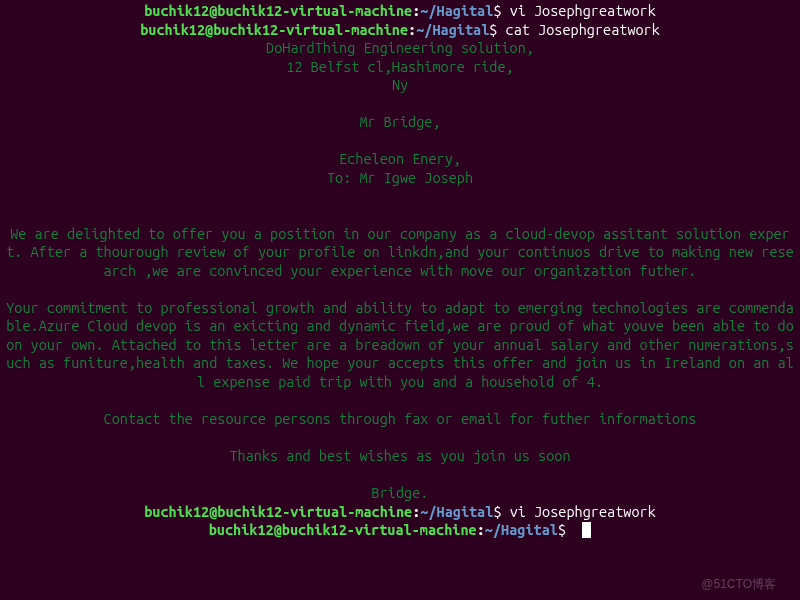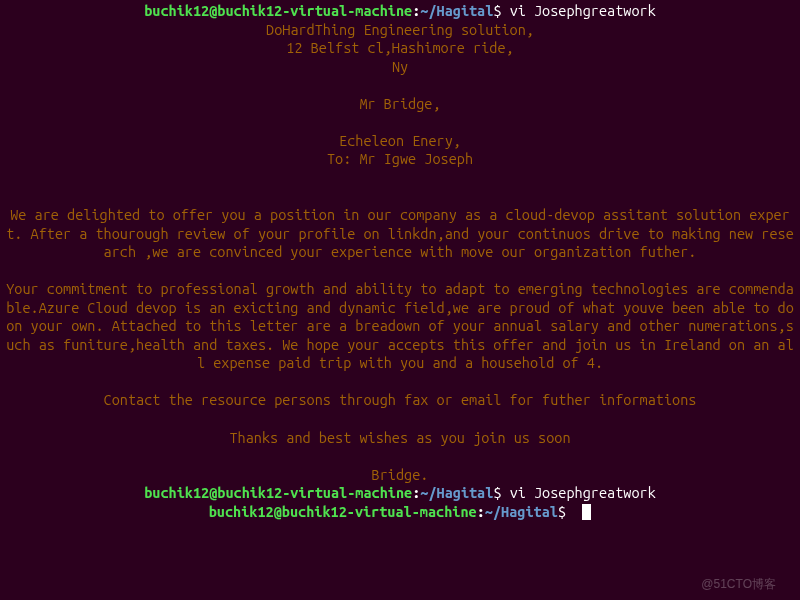--- a/index.html
+++ b/index.html
@@ -14,21 +14,21 @@
     overflow: hidden;
     padding: 2px 4px;
     position: relative;
   }
   .line { white-space: pre-wrap; word-break: break-all; text-align: center; }
   .user { color: #4fe24f; font-weight: bold; }
   .colon { color: #ffffff; font-weight: bold; }
   .path { color: #6699cc; font-weight: bold; }
   .dollar { color: #ffffff; }
   .cmd { color: #ffffff; }
-  .out { color: #a16207; }
+  .out { color: #15803d; }
   .cursor {
     display: inline-block;
     width: 9px;
     height: 16px;
     background: #ffffff;
     vertical-align: text-bottom;
   }
   .watermark {
     position: absolute;
     right: 24px;
@@ -38,20 +38,21 @@
     font-family: sans-serif;
   }
 </style>
 </head>
 <body>
 
 <div>
 
   <div class="line"><span class="user">buchik12@buchik12-virtual-machine</span><span class="colon">:</span><span class="path">~/Hagital</span><span class="dollar">$ </span><span class="cmd">vi Josephgreatwork</span></div>
 
+  <div class="line"><span class="user">buchik12@buchik12-virtual-machine</span><span class="colon">:</span><span class="path">~/Hagital</span><span class="dollar">$ </span><span class="cmd">cat Josephgreatwork</span></div>
 
   <div class="line out">DoHardThing Engineering solution,</div>
   <div class="line out">12 Belfst cl,Hashimore ride,</div>
   <div class="line out">Ny</div>
   <div class="line out">&nbsp;</div>
   <div class="line out">Mr Bridge,</div>
   <div class="line out">&nbsp;</div>
   <div class="line out">Echeleon Enery,</div>
   <div class="line out">To: Mr Igwe Joseph</div>
   <div class="line out">&nbsp;</div>

